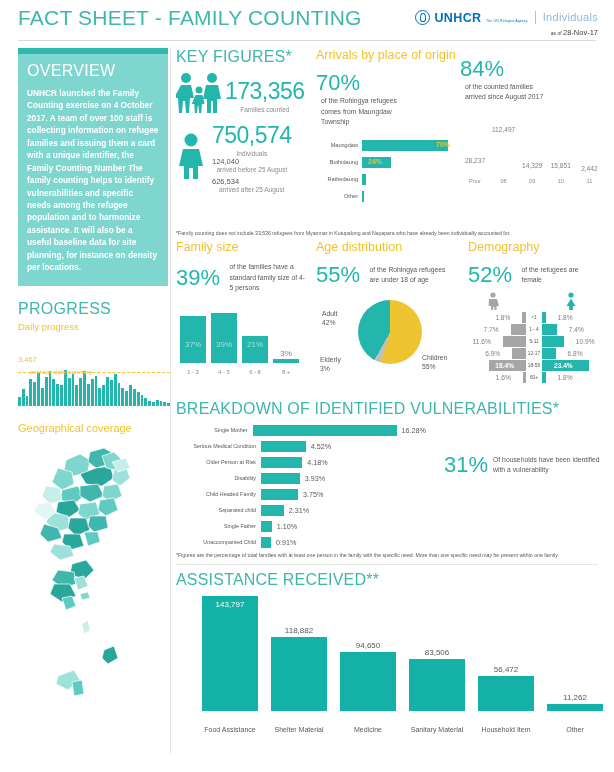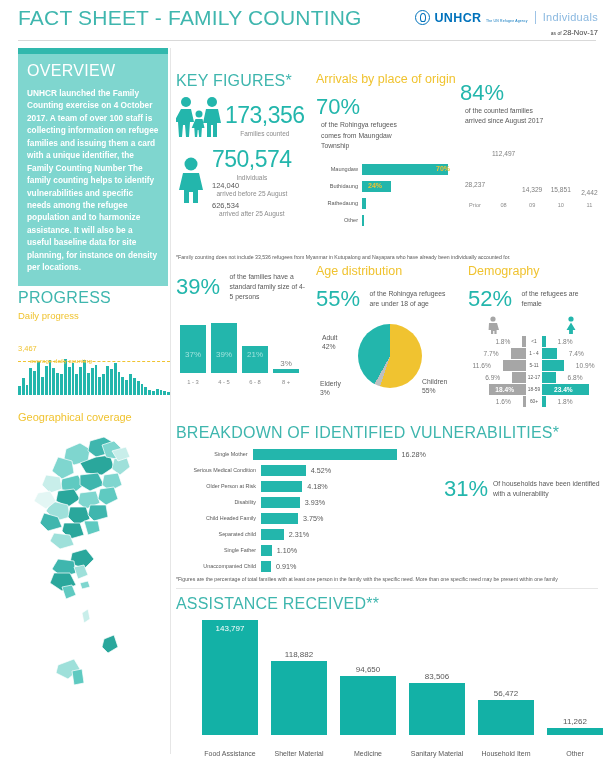--- a/index.html
+++ b/index.html
@@ -41,21 +41,21 @@
   
   .leftcol{position:absolute;left:18px;top:48px;width:150px;}
   .teal-topbar{width:150px;height:6px;background:#31b8ad;}
   .overview-box{
     width:150px;background:#7fd6cf;color:#ffffff;
     padding:8px 9px 12px 9px;box-sizing:border-box;
   }
   .overview-title{font-size:16px;letter-spacing:.3px;margin-bottom:7px;}
   .overview-body{font-size:8.3px;line-height:1.5;font-weight:bold;}
 
-  .progress-title{margin-top:3px;font-size:16px;color:#3fb6ae;letter-spacing:.3px;}
+  .progress-title{margin-top:14px;font-size:16px;color:#3fb6ae;letter-spacing:.3px;}
   .sub-title{margin-top:3px;font-size:9.5px;color:#f0c330;}
 
   .prog-chart{position:relative;width:152px;height:60px;margin-top:14px;}
   .prog-bars{position:absolute;left:0;bottom:0;width:152px;height:60px;display:flex;align-items:flex-end;gap:1px;}
   .prog-bars i{display:block;flex:1 1 auto;background:#23b6ac;}
   .prog-avgline{
     position:absolute;left:0;top:26px;width:152px;height:0;
     border-top:1.4px dashed #f0c330;
   }
   .prog-avgval{position:absolute;left:0;top:9px;font-size:7.5px;color:#f0c330;}
@@ -274,21 +274,21 @@
           <path d="M40 238 L56 232 L62 242 L50 252 L38 246 Z" fill="#9ee0da"></path>
           <path d="M54 244 L64 242 L66 256 L56 258 Z" fill="#5fcac1"></path>
           <path d="M90 290 L96 286 L98 294 L92 296 Z"></path>
         </g>
       </svg>
     </div>
   </div>
 
   <div class="main">
 
-    <div class="row" style="height:178px;margin-top:24px;">
+    <div class="row" style="height:178px;">
 
       <div class="kf">
         <div class="sec-title-tl">KEY FIGURES*</div>
         <div class="kf-row">
           <span>
             <svg width="46" height="42" viewBox="0 0 46 42" fill="#23b6ac">
               <circle cx="10" cy="6" r="5"></circle>
                 <path d="M5 13 h10 l3 13 h-4 l-1 15 h-3 l-1-12 h-2 l-1 12 h-3 l-1-15 h-4 z"></path>
               <circle cx="23" cy="18" r="3.5"></circle>
                 <path d="M19.5 23 h7 l2 9 h-2.6 l-.6 9 h-2.2 l-.6-7 h-.8 l-.6 7 h-2.2 l-.6-9 h-2.6 z"></path>
@@ -388,20 +388,21 @@
             <div class="doa-axis" style="left: 116.4px;">11</div>
           </div>
       </div>
     </div>
 
     <div class="footnote">*Family counting does not include 33,536 refugees from Myanmar in Kutupalong and Nayapara who have already been individually accounted for.</div>
 
     <div class="row" style="height:154px;margin-top:4px;">
 
       <div class="fs">
+        <div class="sec-title-y">Family size</div>
         <div style="margin-top:8px;">
           <span class="big-pct">39%</span>
           <span class="pct-note" style="width:78px;">of the families have a standard family size of 4-5 persons</span>
         </div>
         <div class="fs-chart" id="fsChart">
             <div class="fs-col" style="left: 4px;">
               <div class="fs-bar" style="height: 47.0909px; background: rgb(35, 182, 172);">
                 <div class="fs-in">37%</div>
               </div>
             </div>

